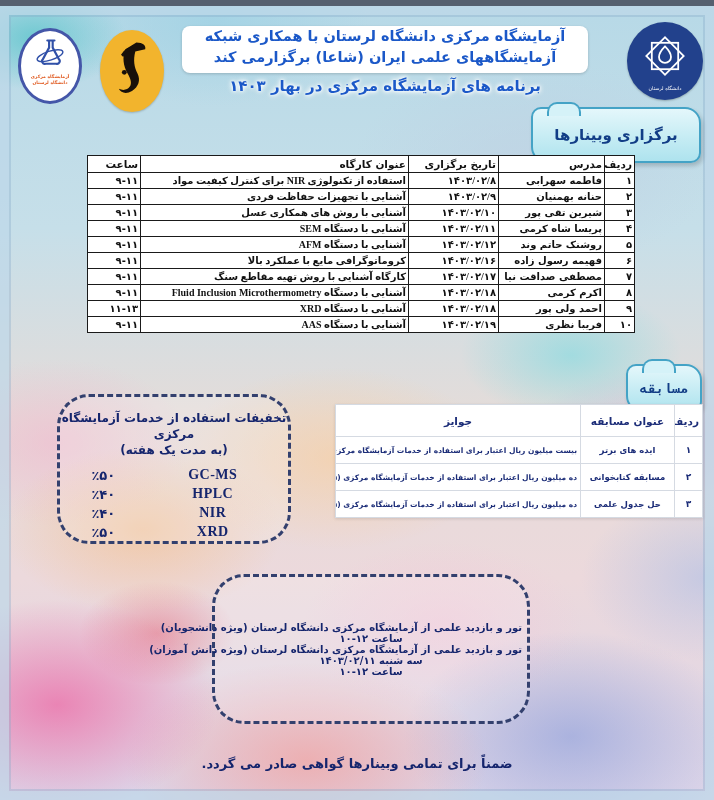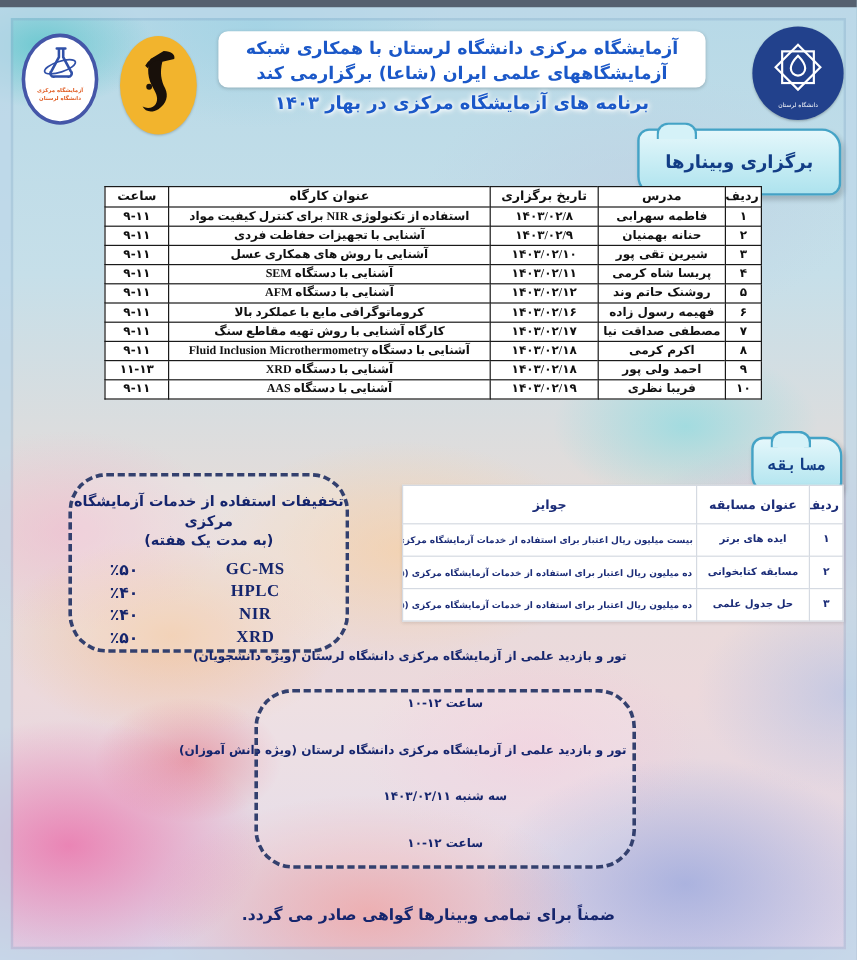--- a/index.html
+++ b/index.html
@@ -40,21 +40,21 @@
   .logo-lab .lab-text { font-size:4.5px; font-weight:bold; color:#e05a20; line-height:1.3; text-align:center; }
   .logo-shaa {
     position:absolute; top:24px; left:100px; width:64px; height:82px;
     background:#f2b42d; border-radius:50%;
     display:flex; align-items:center; justify-content:center;
     box-shadow:0 1px 2px rgba(0,0,0,.2);
   }
   .title-box {
     position:absolute; top:20px; left:182px; width:406px; height:47px;
     background:#fff; border-radius:8px; box-shadow:0 1px 3px rgba(0,0,0,.18);
-    display:flex; flex-direction:column; align-items:center; justify-content:flex-end;
+    display:flex; flex-direction:column; align-items:center; justify-content:flex-start;
   }
   .title-box .tline { font-size:14.5px; font-weight:bold; color:#1b58c8; line-height:1.45; white-space:nowrap; }
   .subtitle {
     position:absolute; top:71px; left:180px; width:410px; text-align:center;
     font-size:15px; font-weight:bold; color:#1b58c8;
     text-shadow:0 0 3px #fff,0 0 5px #fff,0 0 6px #fff;
   }
   .logo-univ {
     position:absolute; top:16px; left:627px; width:76px; height:78px;
     background:#22418c; border-radius:50%;
@@ -80,21 +80,21 @@
   .banner1 { top:101px; left:531px; width:170px; height:56px; font-size:15px; }
   .banner2 { top:358px; left:626px; width:76px; height:48px; font-size:13.5px;font-family:Liberation Mono, monospace; }
 
   
   .wtable {
     position:absolute; top:149px; left:87px; width:547px;
     border-collapse:collapse; background:#fff; table-layout:fixed;
   }
   .wtable th, .wtable td {
     border:1px solid #1a1a1a; font-weight:bold; color:#111;
-    text-align:center; padding:0 2px; overflow:hidden; white-space:nowrap;
+    text-align:right; padding:0 2px; overflow:hidden; white-space:nowrap;
   }
   .wtable th { height:17px; font-size:10.5px; }
   .wtable td { height:16px; font-size:10px;margin-top:24px; }
   .col-no { width:30px; } .col-ins { width:106px; } .col-date { width:90px; }
   .col-title { width:268px; } .col-time { width:53px; }
   .c-date, .c-time { direction:ltr; }
   .sf { font-family:"Liberation Serif","DejaVu Sans",sans-serif; }
 
   
   .ctable {
@@ -120,22 +120,22 @@
   .bubble-discount { top:388px; left:57px; width:234px; height:150px; padding-top:13px; }
   .d-title { text-align:center; font-size:12px; line-height:1.35; }
   .d-rows { margin-top:7px; }
   .d-row { display:flex; direction:ltr; height:19px; align-items:center; }
   .d-pct { width:38%; text-align:center; direction:ltr; font-size:13px; }
   .d-svc { width:58%; text-align:center; font-size:14px; letter-spacing:.5px;
            font-family:"Liberation Serif","DejaVu Sans",sans-serif; }
 
   .bubble-tour {
     top:568px; left:212px; width:318px; height:150px;
-    display:flex; flex-direction:column; justify-content:flex-end;
-    padding:12px 5px; text-align:center;gap:28px;
+    display:flex; flex-direction:column; justify-content:center;
+    padding:12px 5px; text-align:center;
   }
   .tour-line { font-size:10px; white-space:nowrap; }
 
   
   .footer { position:absolute; top:737px; left:0; width:100%; text-align:center; color:#15256d; }
   .footer .f1 { font-size:13px; font-weight:bold; }
   .footer .f2 { font-size:13px; font-weight:bold; margin-top:13px; }
 </style>
 </head>
 <body>

